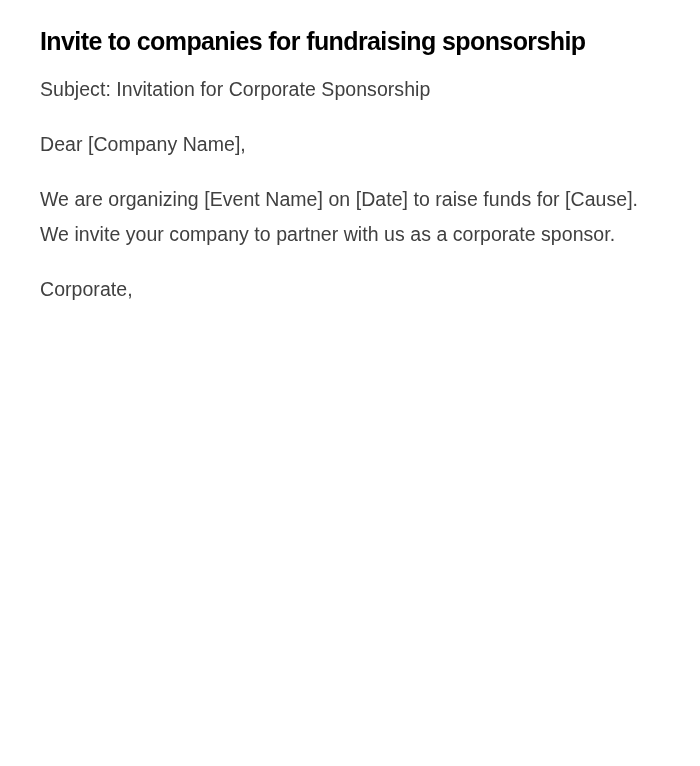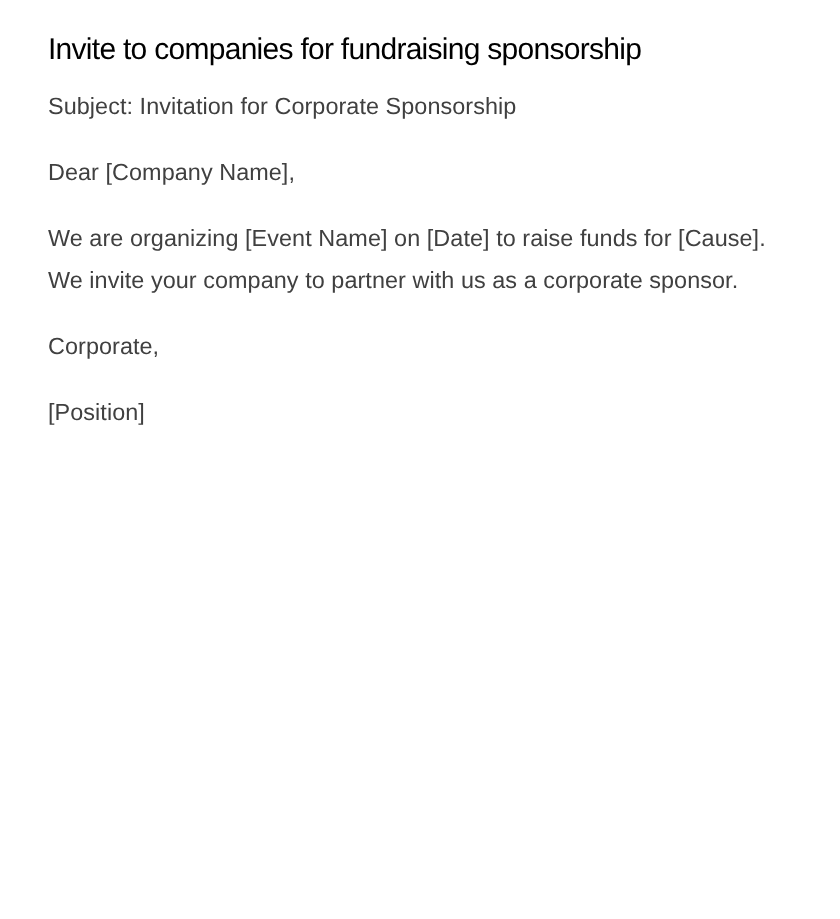--- a/index.html
+++ b/index.html
@@ -14,21 +14,21 @@
       font-family: "Liberation Sans", "DejaVu Sans", sans-serif;
       color: #111111;
     }
     .page {
       padding: 22px 40px 0 40px;
       box-sizing: border-box;
       width: 700px;
     }
     .title {
       font-family: "Liberation Sans", sans-serif;
-      font-weight: normal;
+      font-weight: bold;
       font-size: 25px;
       letter-spacing: -0.6px;
       line-height: 38px;
       margin: 0 0 12px 0;
       color: #000000;
     }
     .para {
       font-size: 19.5px;
       line-height: 35px;
       margin: 0 0 20px 0;
@@ -39,14 +39,13 @@
   </style>
 </head>
 <body>
 
 <div class="page">
   <h1 class="title">Invite to companies for fundraising sponsorship</h1>
   <p class="para">Subject: Invitation for Corporate Sponsorship</p>
   <p class="para">Dear [Company Name],</p>
   <p class="para">We are organizing [Event Name] on [Date] to raise funds for [Cause]. We invite your company to partner with us as a corporate sponsor.</p>
   <p class="para">Corporate,</p>
-  <p class="para">[Position]</p>
 </div>
 
 </body></html>

